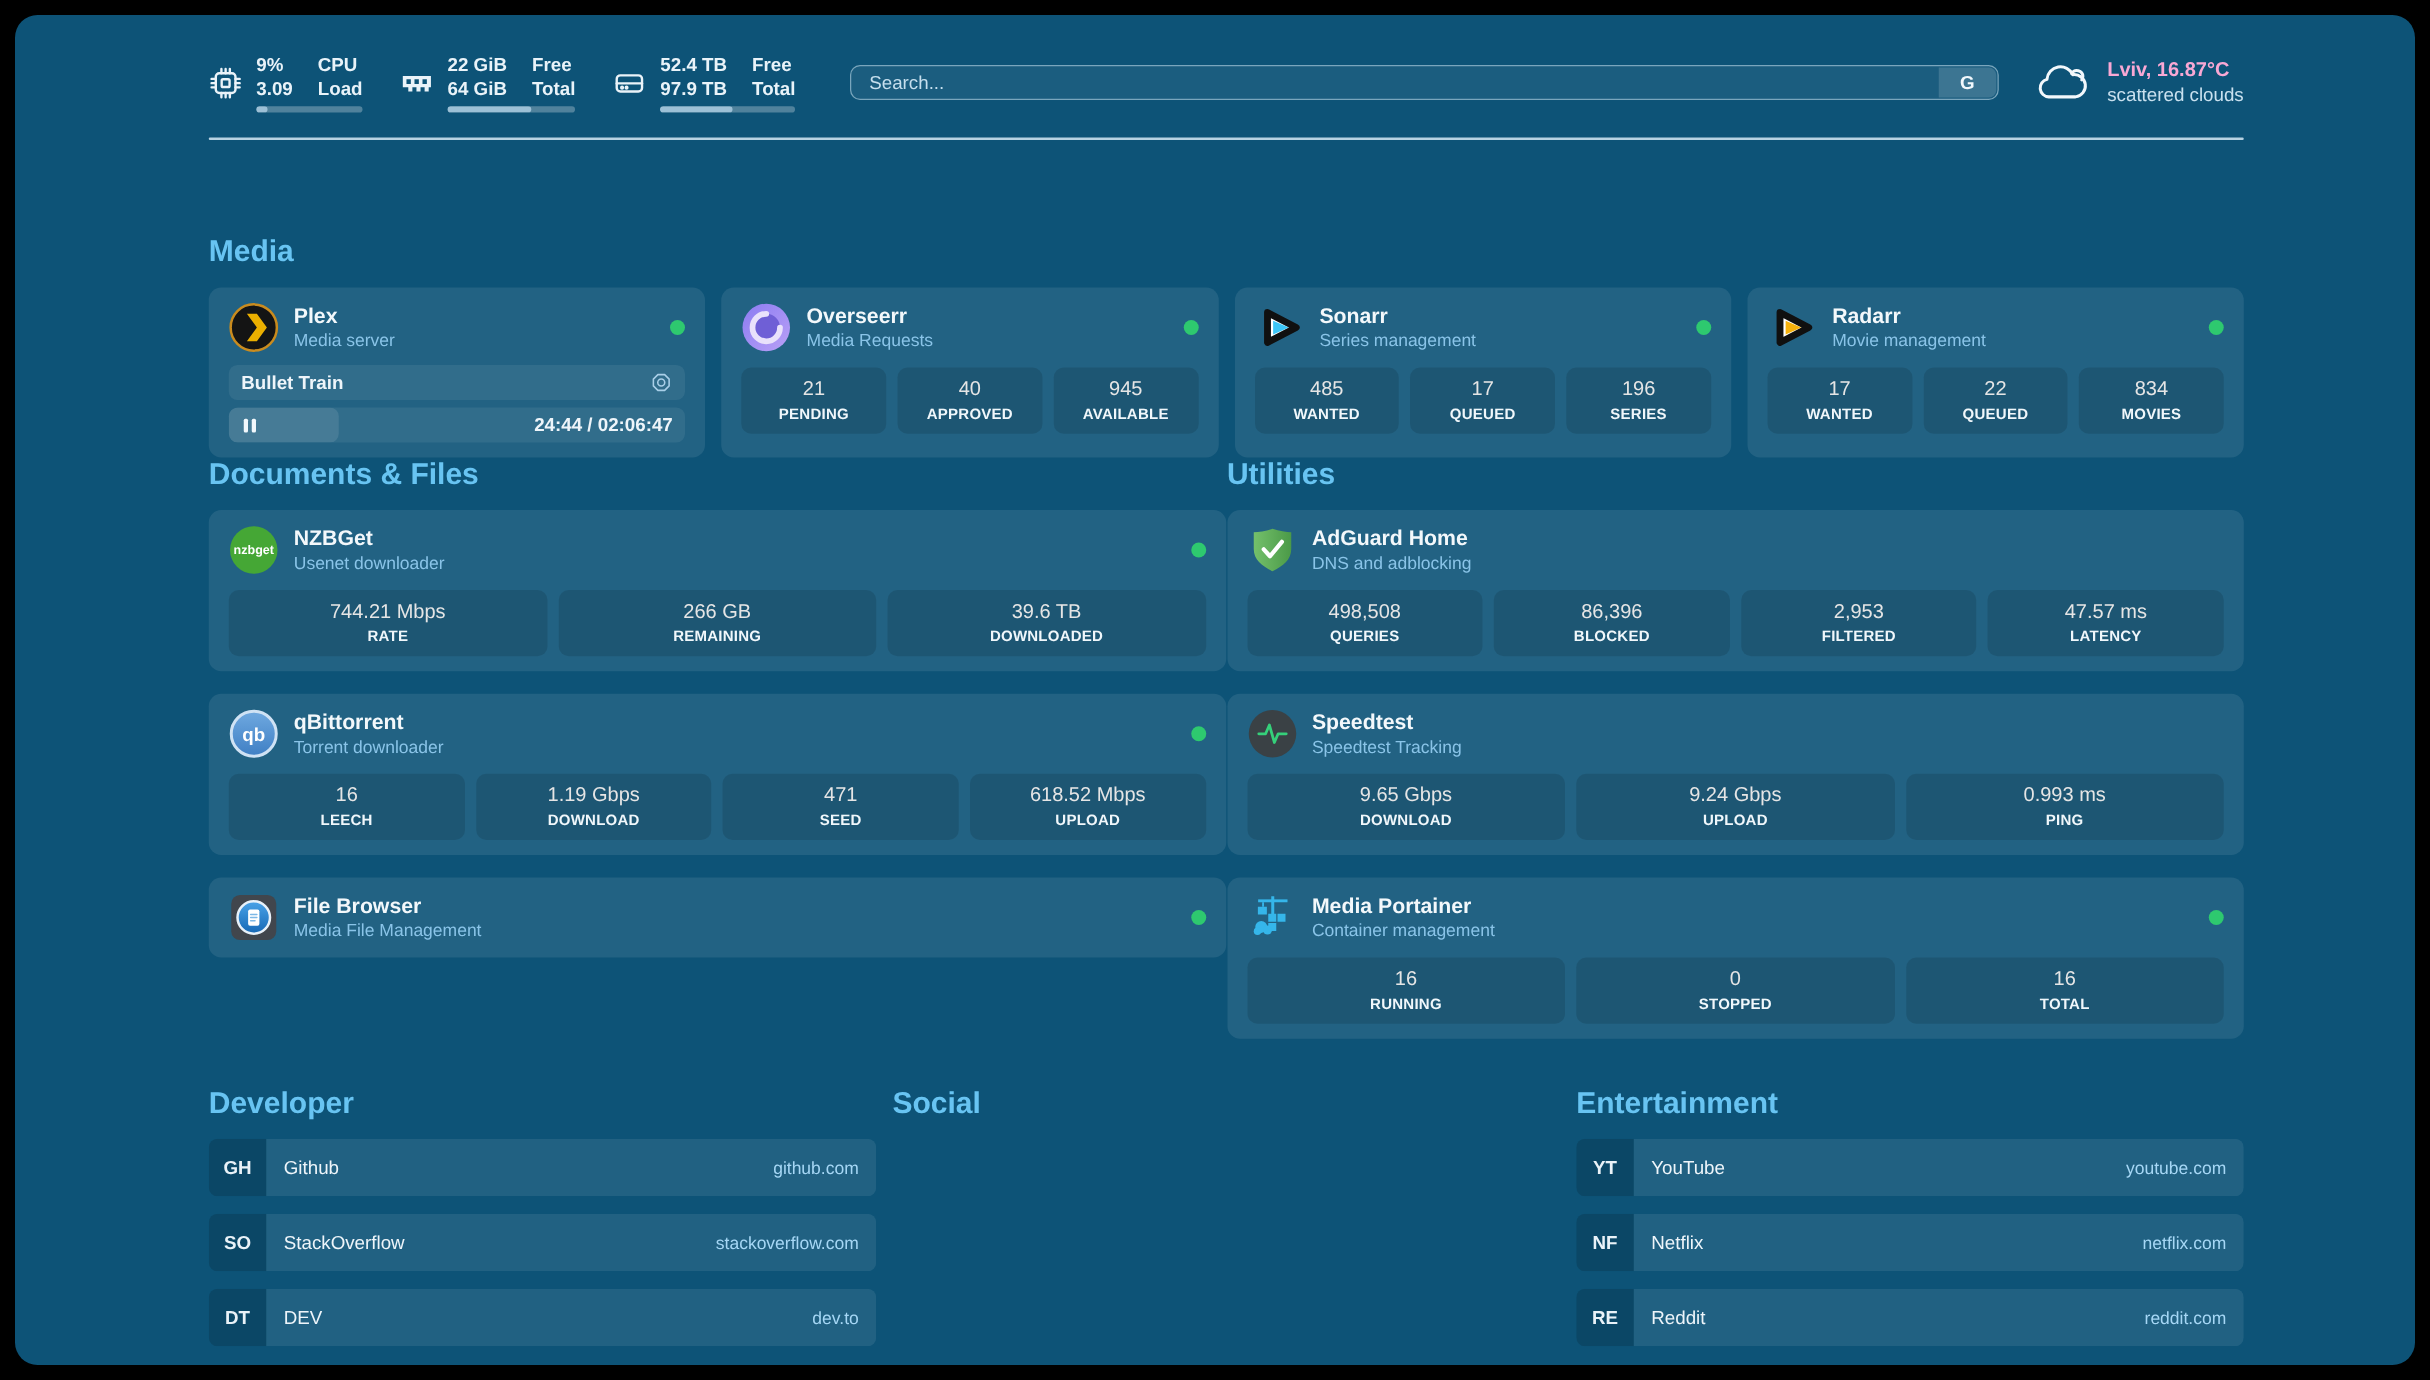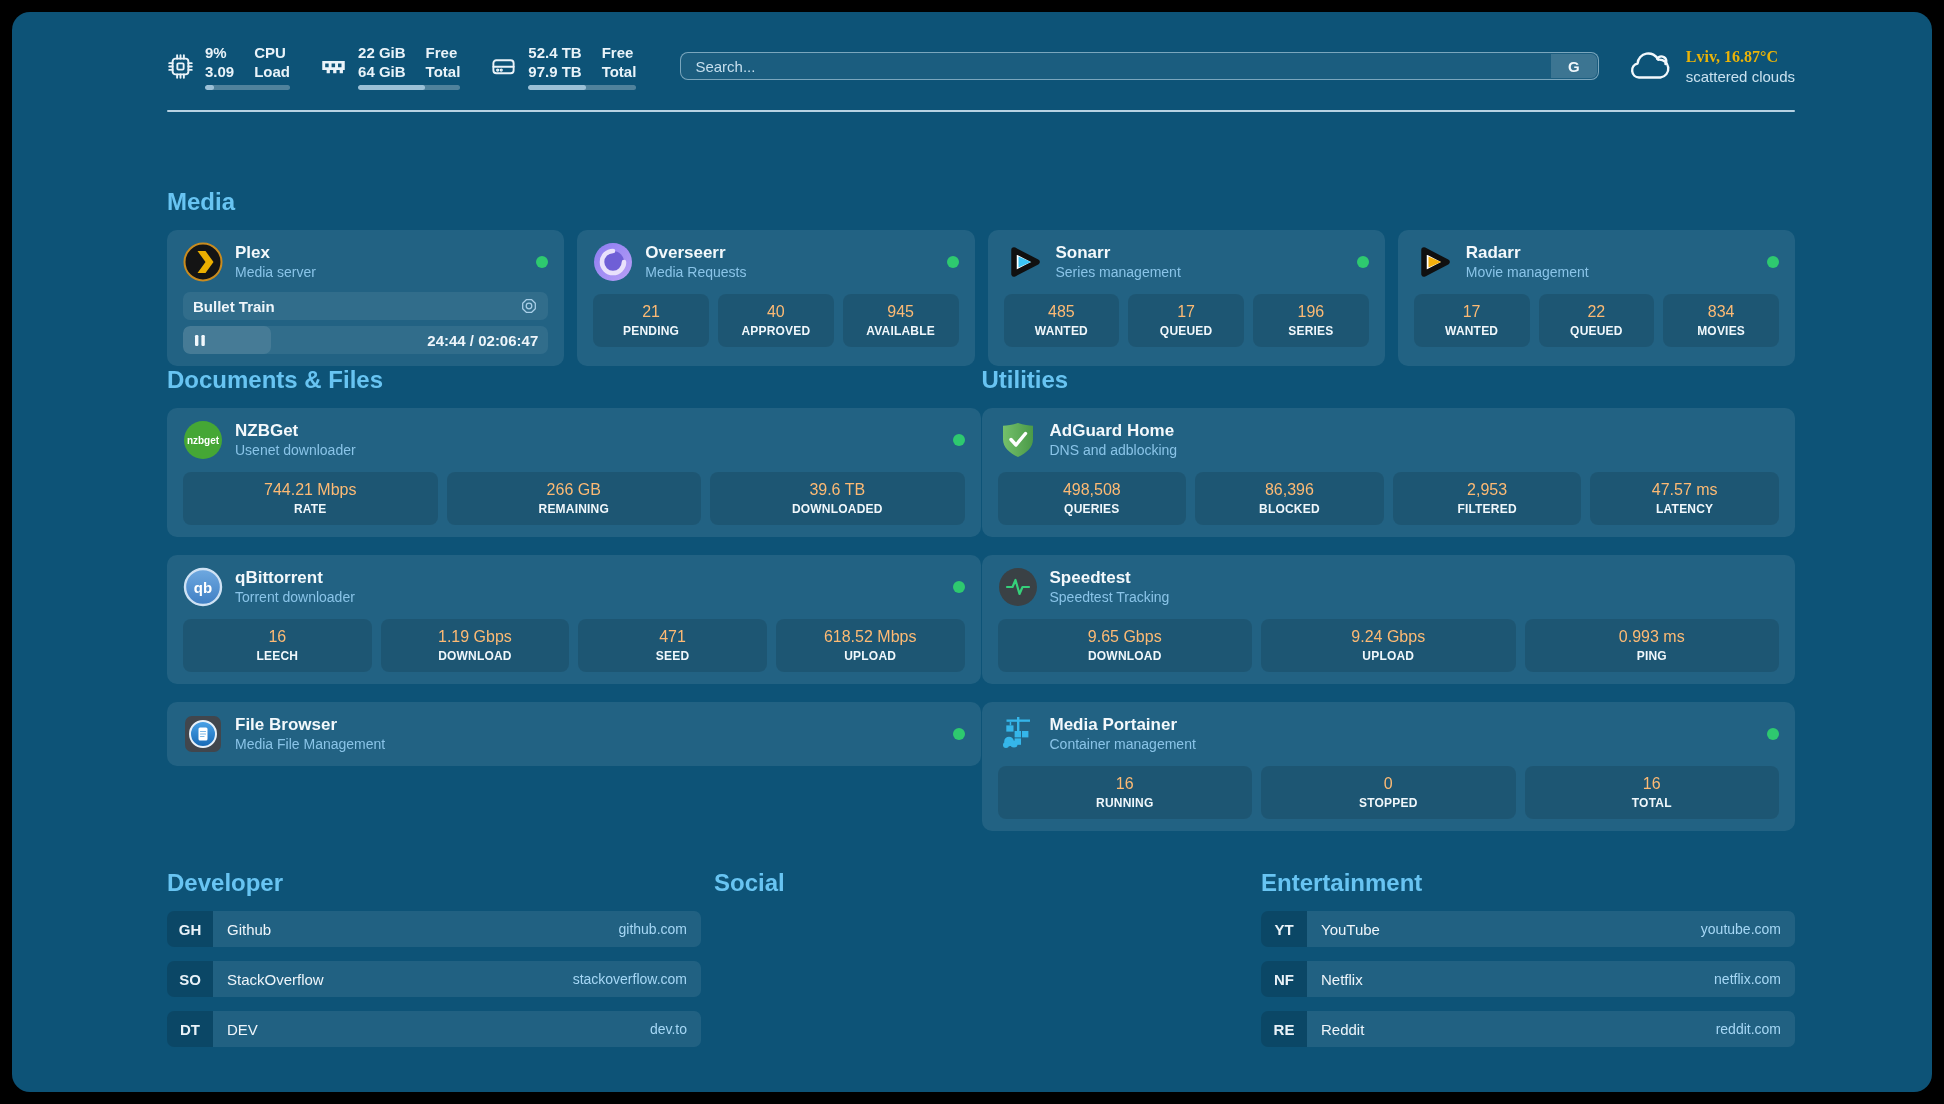--- a/index.html
+++ b/index.html
@@ -21,59 +21,59 @@
   .search input { width:100%; height:28px; background:rgba(255,255,255,0.06);
     border:1.5px solid rgba(203,227,241,0.55); border-radius:8px; outline:none;
     color:#eaf4fb; font-size:15px; padding:0 56px 0 14px; font-family:inherit; }
   .search input::placeholder { color:#c6dfee; }
   .g-btn { position:absolute; right:2px; top:2px; bottom:2px; width:46px;
     background:rgba(255,255,255,0.15); border-radius:0 6px 6px 0;
     display:flex; align-items:center; justify-content:center;
     color:#f2f8fc; font-size:15px; font-weight:700; cursor:pointer; }
   .weather { display:flex; align-items:center; gap:13px; }
   .weather-icon { width:46px; height:34px; color:#f2f8fc; }
-  .weather-t1 { font-size:16px; font-weight:600; color:#eab308; line-height:20px;font-family:Liberation Serif, serif; }
+  .weather-t1 { font-size:16px; font-weight:600; color:#f9a8d4; line-height:20px; }
   .weather-t2 { font-size:15px; color:#c9e1ef; line-height:19px; }
   .divider { height:2px; background:#d6e9f4; opacity:0.85; border-radius:1px; margin-top:16px; }
 
   
   .section-title { font-size:24px; font-weight:600; color:#68c4f2; }
   .media-title { margin-top:76px; }
   .media-grid { display:grid; grid-template-columns:repeat(4,1fr); gap:13px; margin-top:14px; }
 
   .card { background:rgba(255,255,255,0.09); border-radius:10px; padding:12px 16px; }
   .card-head { display:flex; align-items:center; gap:12px; height:40px; cursor:pointer; }
   .app-icon { width:40px; height:40px; flex:0 0 40px; }
   .ct { display:flex; flex-direction:column; }
   .ct .t { font-size:17px; font-weight:600; color:#f3f8fb; line-height:20px; }
   .ct .s { font-size:14px; color:#8ac4e8; line-height:17px; margin-top:1px; }
   .dot { width:12px; height:12px; border-radius:50%; background:#2ec96f; margin-left:auto; flex:0 0 12px; }
 
   .stats { display:flex; gap:9px; margin-top:12px; }
   .stat { flex:1; background:rgba(0,0,0,0.12); border-radius:8px; padding:8px 4px; text-align:center; }
-  .stat .v { font-size:16px; color:#fdba74; line-height:19px; }
+  .stat .v { font-size:16px; color:#e5e5e5; line-height:19px; }
   .stat .l { font-size:12px; font-weight:700; color:#f0f7fb; line-height:15px; margin-top:3px; letter-spacing:0.2px; }
 
   .np-row { margin-top:10px; background:rgba(255,255,255,0.07); border-radius:7px; height:28px;
             display:flex; align-items:center; padding:0 10px; }
   .np-title { font-size:15px; font-weight:600; color:#eef5fa; flex:1; }
   .np-view { width:18px; height:18px; color:#a9cfe8; }
   .np-prog { margin-top:6px; position:relative; background:rgba(255,255,255,0.07); border-radius:7px;
              height:28px; display:flex; align-items:center; overflow:hidden; }
   .np-fill { position:absolute; left:0; top:0; bottom:0; background:rgba(255,255,255,0.10); border-radius:7px; }
   .np-pause { position:relative; width:14px; height:13px; margin-left:10px; color:#f2f8fc; }
   .np-time { margin-left:auto; padding-right:10px; font-size:15px; font-weight:600; color:#eef5fa; position:relative; }
 
   .two-col { display:grid; grid-template-columns:1fr 1fr; gap:1px; align-items:start; }
   .col-cards { display:flex; flex-direction:column; gap:18px; margin-top:14px; }
 
   
   .bm-grid { display:grid; grid-template-columns:repeat(3,1fr); gap:13px; margin-top:38px; align-items:start; }
   .bm-rows { display:flex; flex-direction:column; gap:14px; margin-top:14px; }
-  .bm-row { display:flex; height:36px; border-radius:7px; overflow:hidden; cursor:pointer; }
+  .bm-row { display:flex; height:46px; border-radius:7px; overflow:hidden; cursor:pointer; }
   .bm-abbr { width:46px; background:rgba(0,0,0,0.14); display:flex; align-items:center; justify-content:center;
              font-size:15px; font-weight:600; color:#e9f2f8; }
   .bm-main { flex:1; background:rgba(255,255,255,0.085); display:flex; align-items:center; padding:0 14px; }
   .bm-name { font-size:15px; font-weight:500; color:#eef5fa; }
   .bm-url { margin-left:auto; font-size:14px; color:#a6d7f5; }
   svg { display:block; }
 </style>
 </head>
 <body>
 

